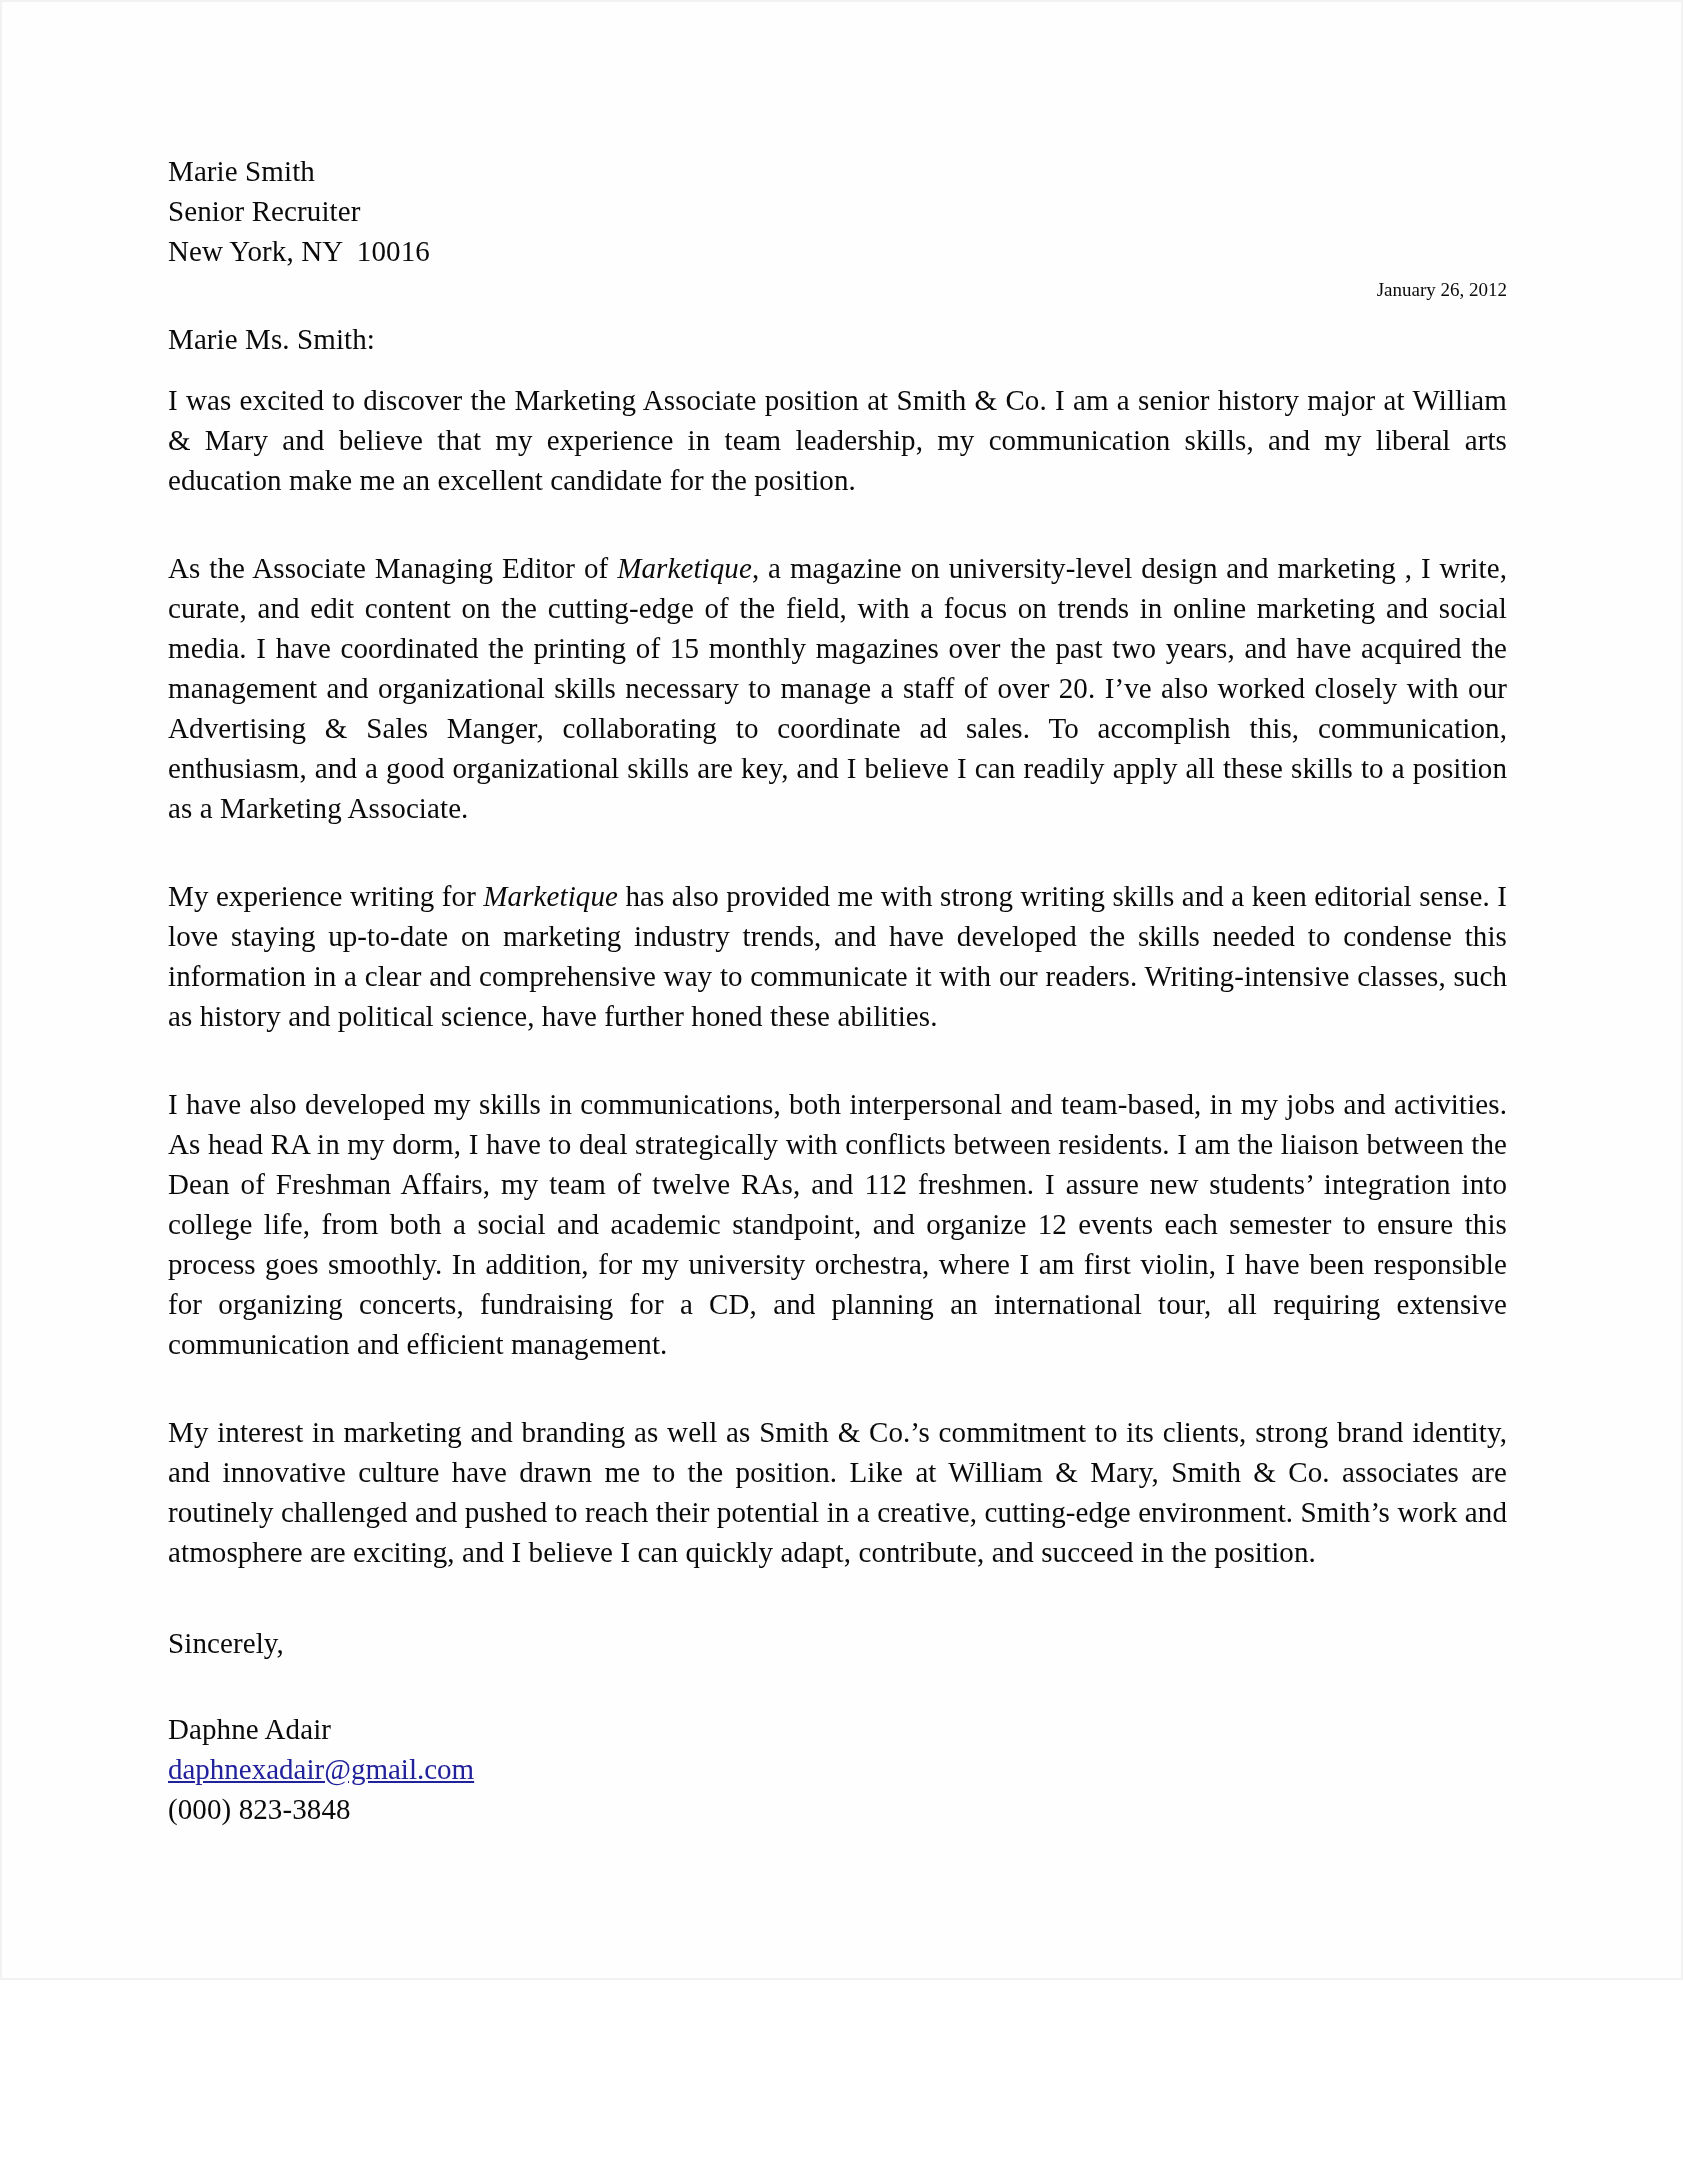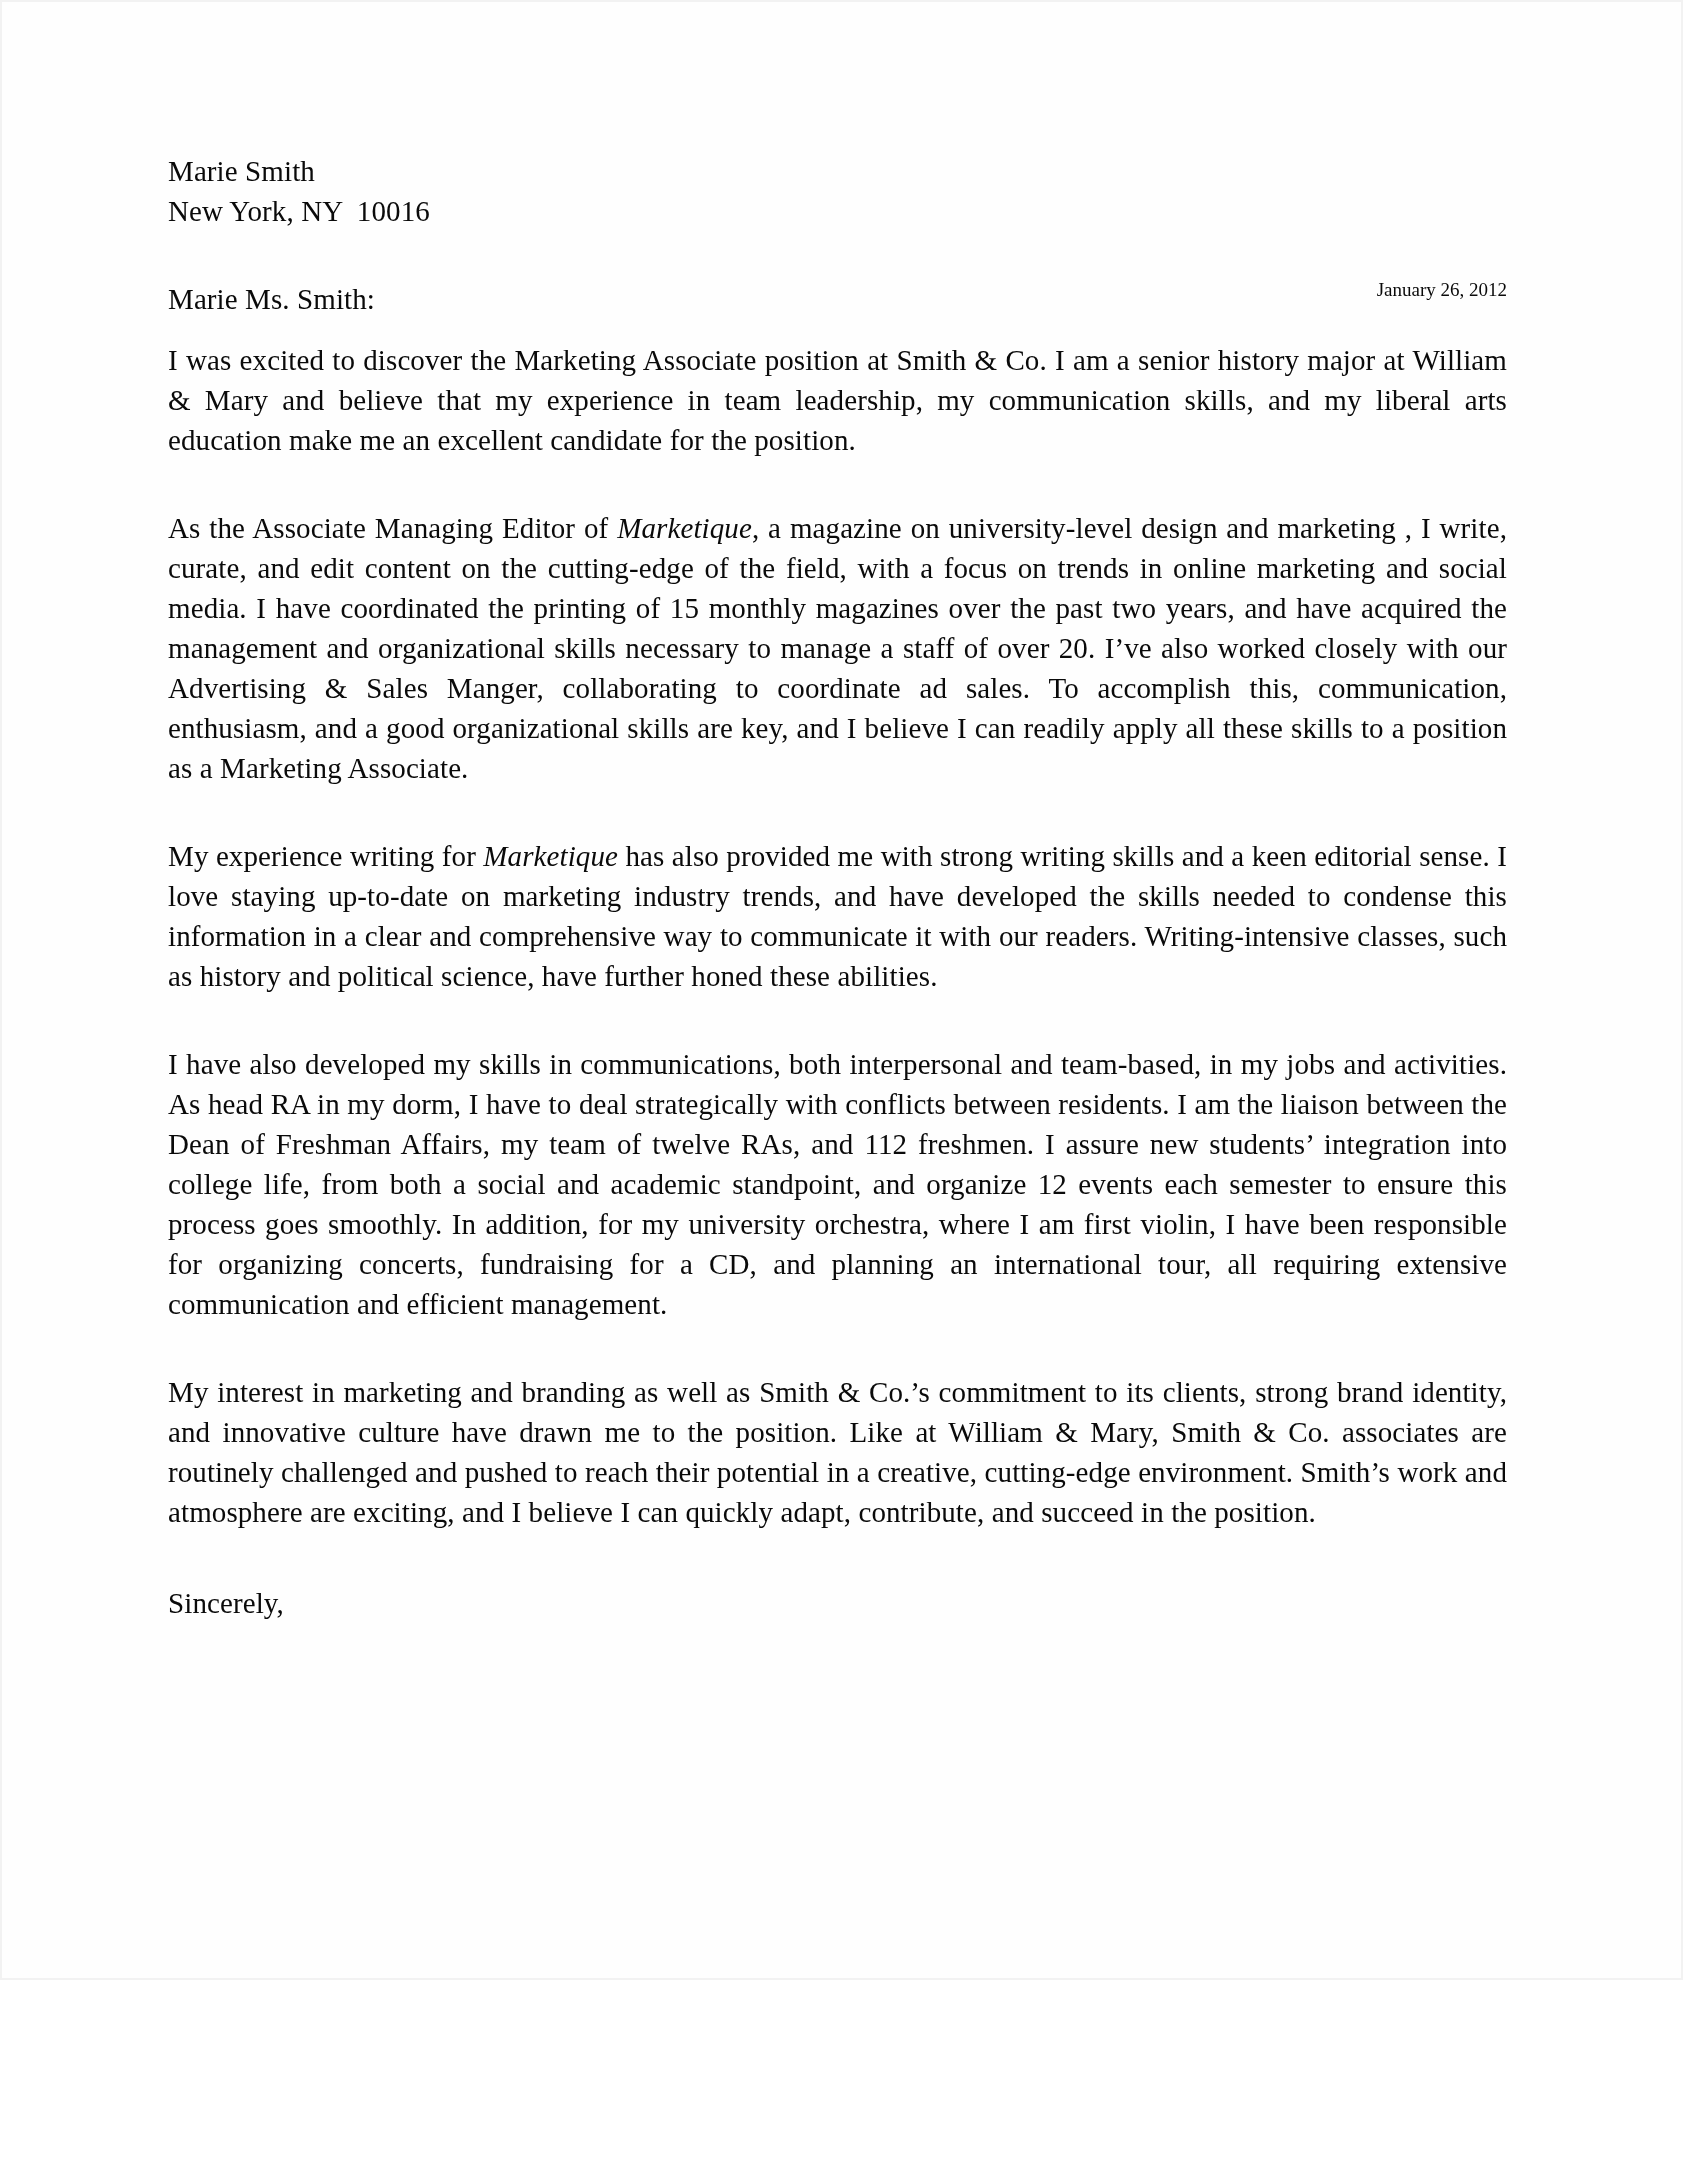--- a/index.html
+++ b/index.html
@@ -57,35 +57,41 @@
   .sig-phone { }
 </style>
 </head>
 <body>
 
 <div class="page">
   <div class="sheet">
 
     <div class="addr-block">
       <div class="addr-line">Marie Smith</div>
+      <div class="addr-line">Senior Recruiter</div>
       <div class="addr-line">New York, NY  10016</div>
       <div class="date-line">January 26, 2012</div>
     </div>
 
     <div class="salutation">Marie Ms. Smith:</div>
 
     <p class="body-text p-first">I was excited to discover the Marketing Associate position at Smith &amp; Co. I am a senior history major at William &amp; Mary and believe that my experience in team leadership, my communication skills, and my liberal arts education make me an excellent candidate for the position.</p>
 
     <p class="body-text"><span>As the Associate Managing Editor of </span><em>Marketique</em><span>, a magazine on university-level design and marketing , I write, curate, and edit content on the cutting-edge of the field, with a focus on trends in online marketing and social media. I have coordinated the printing of 15 monthly magazines over the past two years, and have acquired the management and organizational skills necessary to manage a staff of over 20. I’ve also worked closely with our Advertising &amp; Sales Manger, collaborating to coordinate ad sales. To accomplish this, communication, enthusiasm, and a good organizational skills are key, and I believe I can readily apply all these skills to a position as a Marketing Associate.</span></p>
 
     <p class="body-text"><span>My experience writing for </span><em>Marketique</em><span> has also provided me with strong writing skills and a keen editorial sense. I love staying up-to-date on marketing industry trends, and have developed the skills needed to condense this information in a clear and comprehensive way to communicate it with our readers. Writing-intensive classes, such as history and political science, have further honed these abilities.</span></p>
 
     <p class="body-text">I have also developed my skills in communications, both interpersonal and team-based, in my jobs and activities. As head RA in my dorm, I have to deal strategically with conflicts between residents. I am the liaison between the Dean of Freshman Affairs, my team of twelve RAs, and 112 freshmen. I assure new students’ integration into college life, from both a social and academic standpoint, and organize 12 events each semester to ensure this process goes smoothly. In addition, for my university orchestra, where I am first violin, I have been responsible for organizing concerts, fundraising for a CD, and planning an international tour, all requiring extensive communication and efficient management.</p>
 
     <p class="body-text">My interest in marketing and branding as well as Smith &amp; Co.’s commitment to its clients, strong brand identity, and innovative culture have drawn me to the position. Like at William &amp; Mary, Smith &amp; Co. associates are routinely challenged and pushed to reach their potential in a creative, cutting-edge environment. Smith’s work and atmosphere are exciting, and I believe I can quickly adapt, contribute, and succeed in the position.</p>
 
 
     <div class="closing">Sincerely,</div>
 
+    <div class="sig-block">
+      <div class="sig-name">Daphne Adair</div>
+      <div><a class="email-link">daphnexadair@gmail.com</a></div>
+      <div class="sig-phone">(000) 823-3848</div>
+    </div>
 
   </div>
 </div>
 
 
 </body></html>

